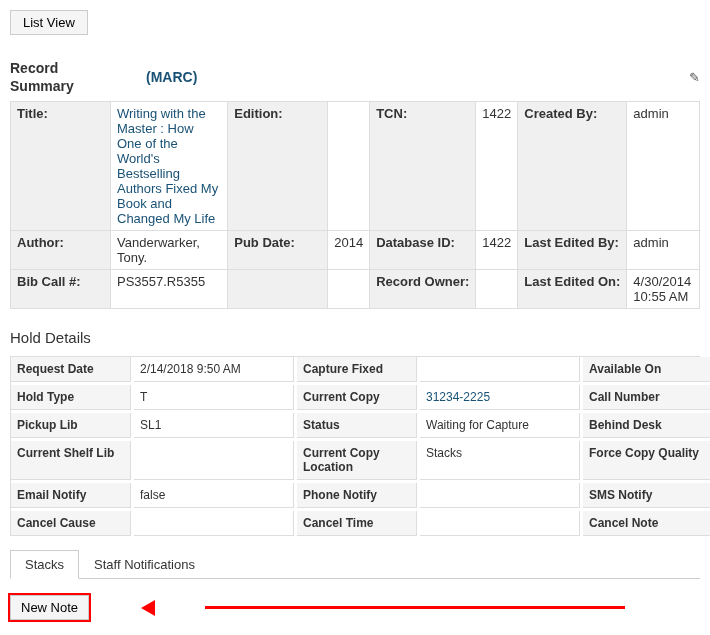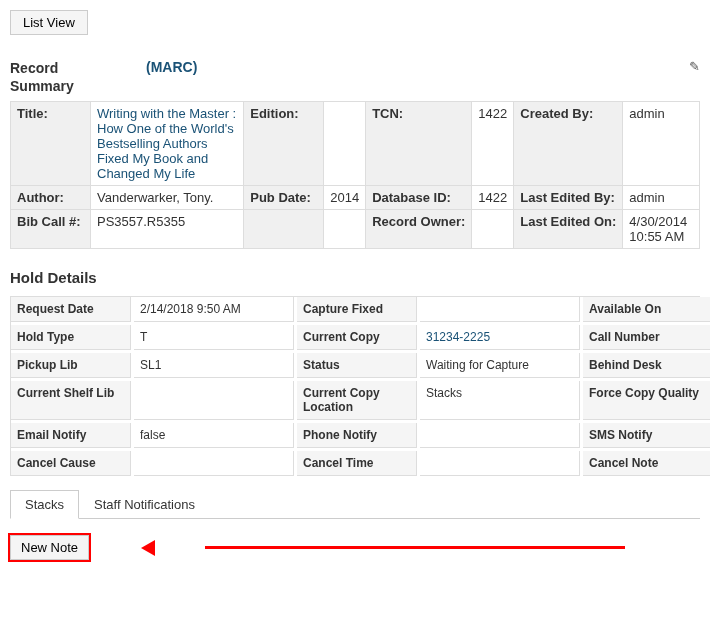--- a/index.html
+++ b/index.html
@@ -56,36 +56,36 @@
     .bib-table td {
       padding: 4px 6px;
       vertical-align: top;
       border: 1px solid #ddd;
     }
 
     .bib-table .label-cell {
       font-weight: bold;
       background: #f0f0f0;
       white-space: nowrap;
-      width: 80px;
+      width: 100px;
     }
 
     .bib-table .value-cell {
       background: #fff;
     }
 
     .bib-link {
       color: #1a5276;
       text-decoration: none;
     }
 
     
     .section-title {
       font-size: 15px;
-      font-weight: bold;
+      font-weight: normal;
       margin-bottom: 10px;
       margin-top: 20px;
     }
 
     .hold-grid {
       display: grid;
       grid-template-columns: 120px 160px 120px 160px 130px 160px;
       gap: 3px;
       border-top: 1px solid #ddd;
       border-left: 1px solid #ddd;
@@ -166,20 +166,21 @@
       width: 0;
       height: 0;
       border-top: 8px solid transparent;
       border-bottom: 8px solid transparent;
       border-right: 14px solid red;
       margin-left: 0px;
     }
 
     .header-row {
       display: flex;
+      align-items: center;
       margin-bottom: 6px;
     }
   </style>
 </head>
 <body>
 
 <div class="page-container">
 
   <div style="margin-bottom:12px;">
     <button class="list-view-btn">List View</button>

